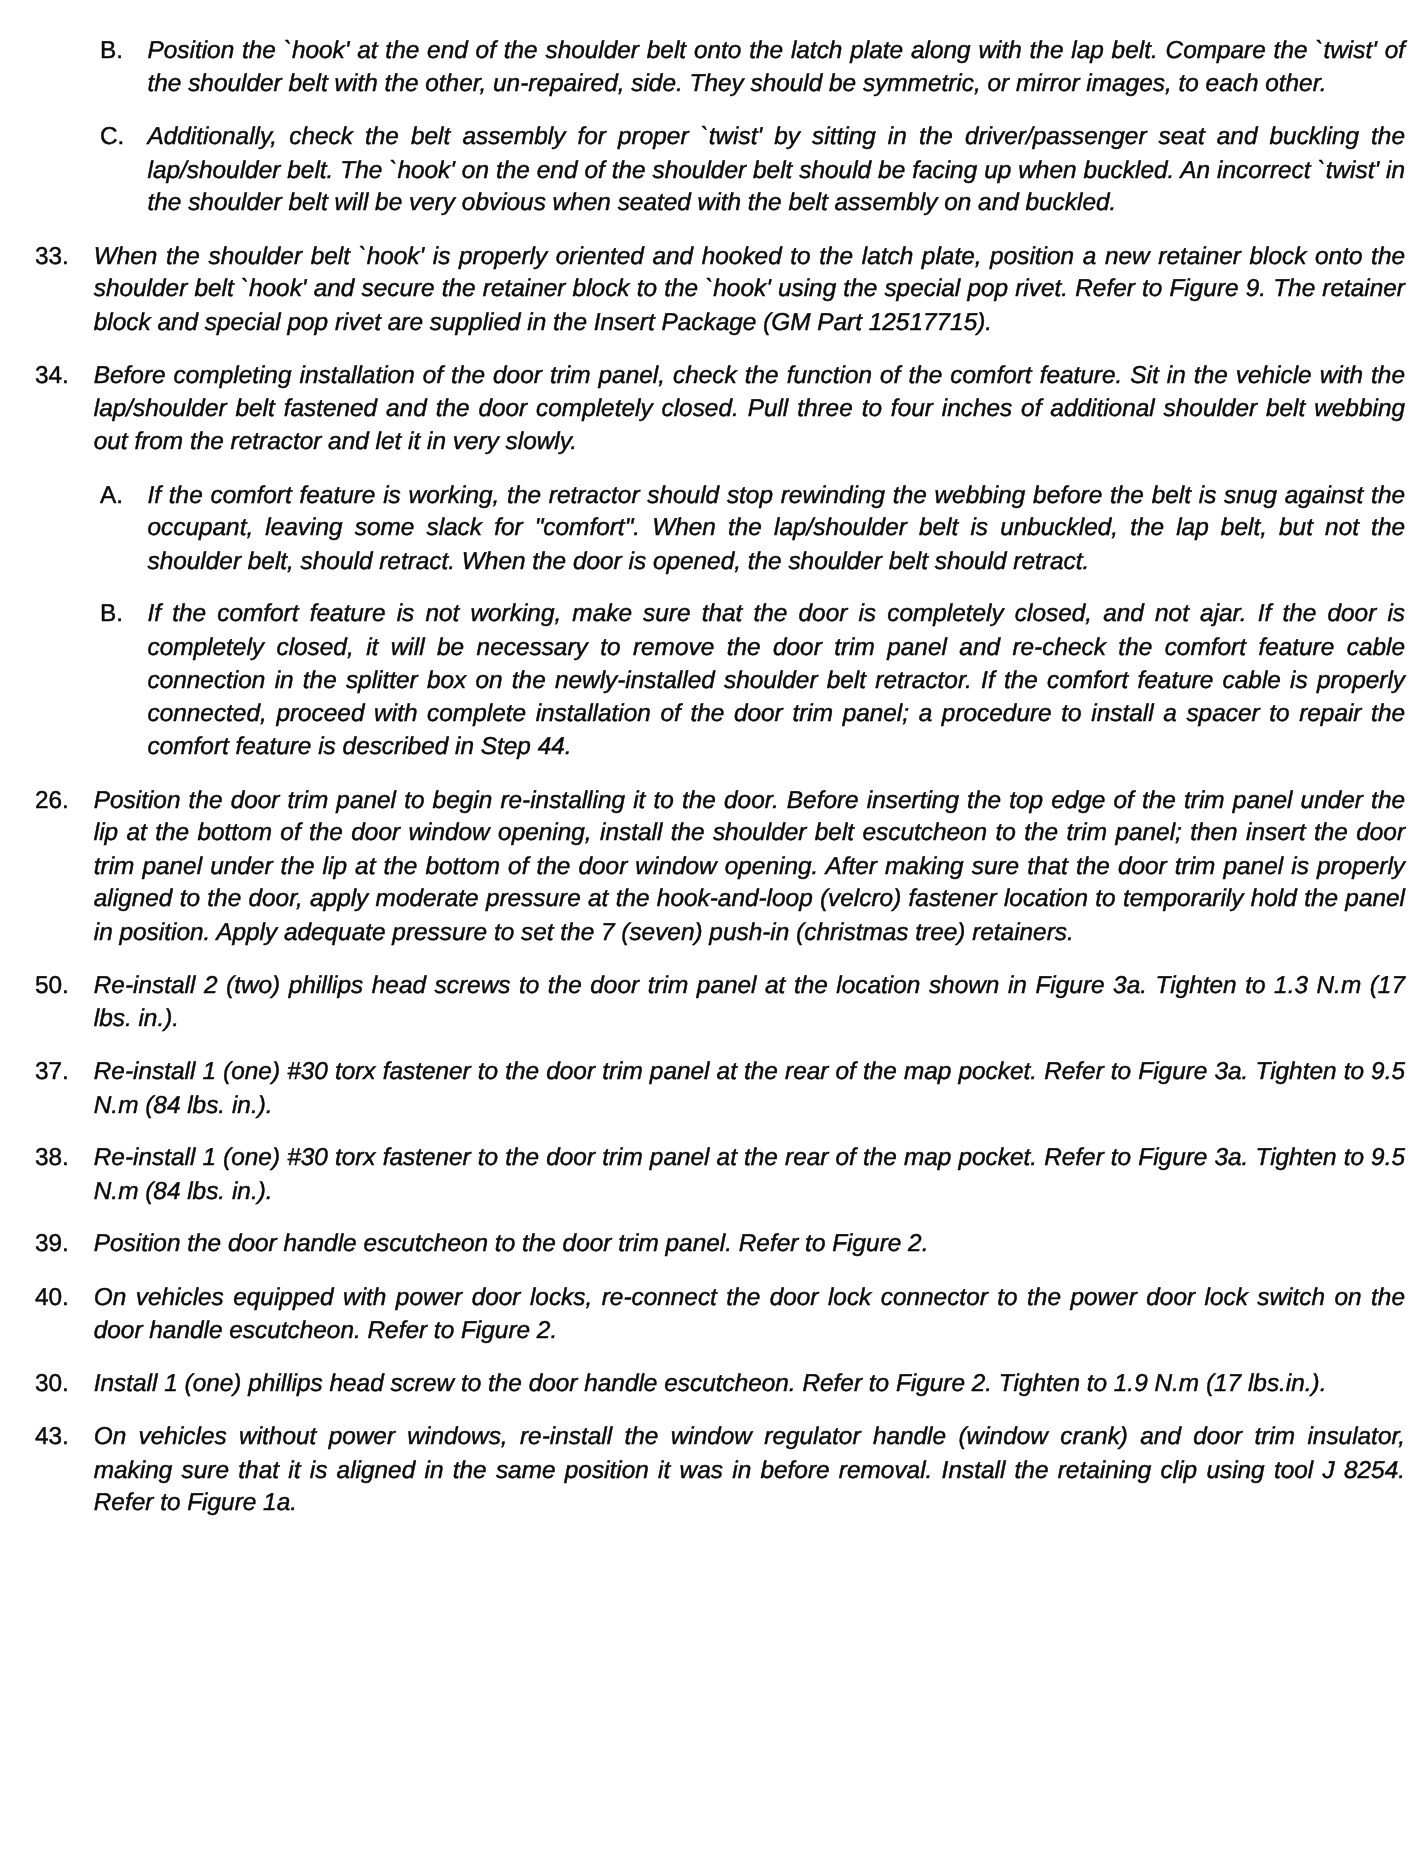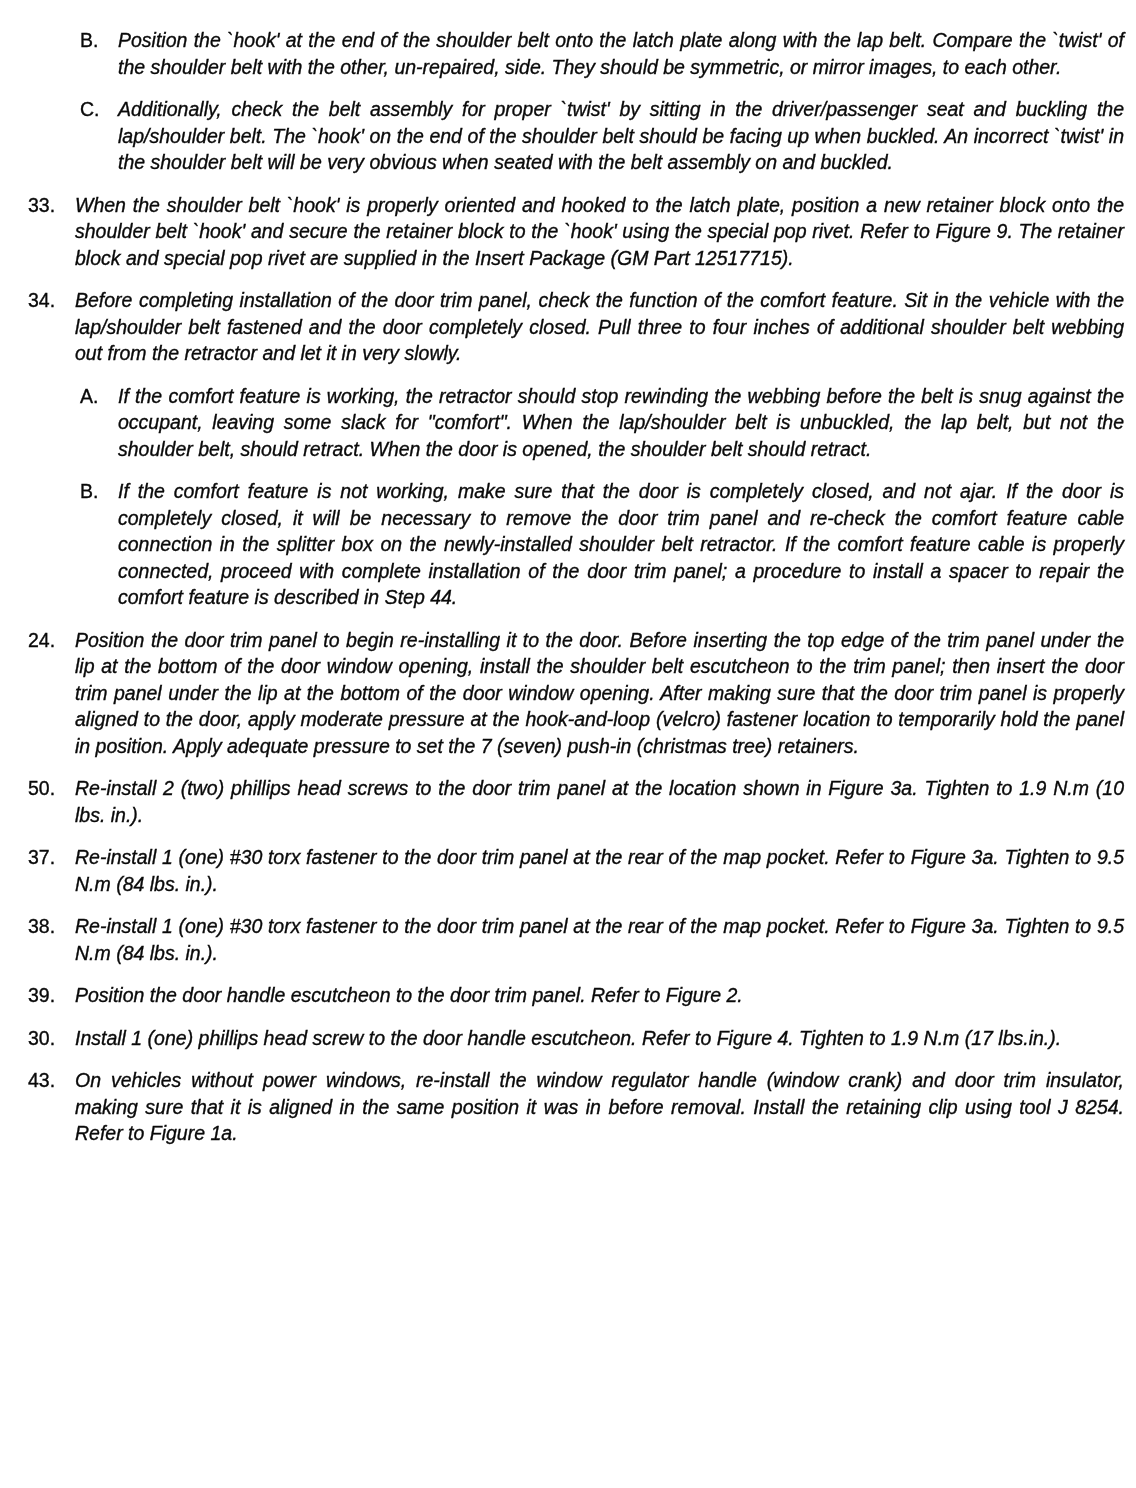--- a/index.html
+++ b/index.html
@@ -71,49 +71,53 @@
     <span class="item-label">A.</span>
     <p class="item-text">If the comfort feature is working, the retractor should stop rewinding the webbing before the belt is snug against the occupant, leaving some slack for "comfort".  When the lap/shoulder belt is unbuckled, the lap belt, but not the shoulder belt, should retract.  When the door is opened, the shoulder belt should retract.</p>
   </div>
 
   <div class="item sub">
     <span class="item-label">B.</span>
     <p class="item-text">If the comfort feature is not working, make sure that the door is completely closed, and not ajar.  If the door is completely closed, it will be necessary to remove the door trim panel and re-check the comfort feature cable connection in the splitter box on the newly-installed shoulder belt retractor.  If the comfort feature cable is properly connected, proceed with complete installation of the door trim panel; a procedure to install a spacer to repair the comfort feature is described in Step 44.</p>
   </div>
 
   <div class="item">
-    <span class="item-label">24.</span>
+    <span class="item-label">26.</span>
     <p class="item-text">Position the door trim panel to begin re-installing it to the door.  Before inserting the top edge of the trim panel under the lip at the bottom of the door window opening, install the shoulder belt escutcheon to the trim panel; then insert the door trim panel under the lip at the bottom of the door window opening.  After making sure that the door trim panel is properly aligned to the door, apply moderate pressure at the hook-and-loop (velcro) fastener location to temporarily hold the panel in position.  Apply adequate pressure to set the 7 (seven) push-in (christmas tree) retainers.</p>
   </div>
 
   <div class="item">
     <span class="item-label">50.</span>
-    <p class="item-text">Re-install 2 (two) phillips head screws to the door trim panel at the location shown in Figure 3a.  Tighten to 1.9 N.m (10 lbs.  in.).</p>
+    <p class="item-text">Re-install 2 (two) phillips head screws to the door trim panel at the location shown in Figure 3a.  Tighten to 1.3 N.m (17 lbs.  in.).</p>
   </div>
 
   <div class="item">
     <span class="item-label">37.</span>
     <p class="item-text">Re-install 1 (one) #30 torx fastener to the door trim panel at the rear of the map pocket.  Refer to Figure 3a.  Tighten to 9.5 N.m (84 lbs. in.).</p>
   </div>
 
   <div class="item">
     <span class="item-label">38.</span>
     <p class="item-text">Re-install 1 (one) #30 torx fastener to the door trim panel at the rear of the map pocket.  Refer to Figure 3a.  Tighten to 9.5 N.m (84 lbs. in.).</p>
   </div>
 
   <div class="item">
     <span class="item-label">39.</span>
     <p class="item-text">Position the door handle escutcheon to the door trim panel. Refer to Figure 2.</p>
   </div>
 
+  <div class="item">
+    <span class="item-label">40.</span>
+    <p class="item-text">On vehicles equipped with power door locks, re-connect the door lock connector to the power door lock switch on the door handle escutcheon.  Refer to Figure 2.</p>
+  </div>
 
 
   <div class="item">
     <span class="item-label">30.</span>
-    <p class="item-text">Install 1 (one) phillips head screw to the door handle escutcheon.  Refer to Figure 4.  Tighten to 1.9 N.m (17 lbs.in.).</p>
+    <p class="item-text">Install 1 (one) phillips head screw to the door handle escutcheon.  Refer to Figure 2.  Tighten to 1.9 N.m (17 lbs.in.).</p>
   </div>
 
   <div class="item">
     <span class="item-label">43.</span>
     <p class="item-text">On vehicles without power windows, re-install the window regulator handle (window crank) and door trim insulator, making sure that it is aligned in the same position it was in before removal.  Install the retaining clip using tool J 8254.  Refer to Figure 1a.</p>
   </div>
 
 </div>
 
 </body></html>

